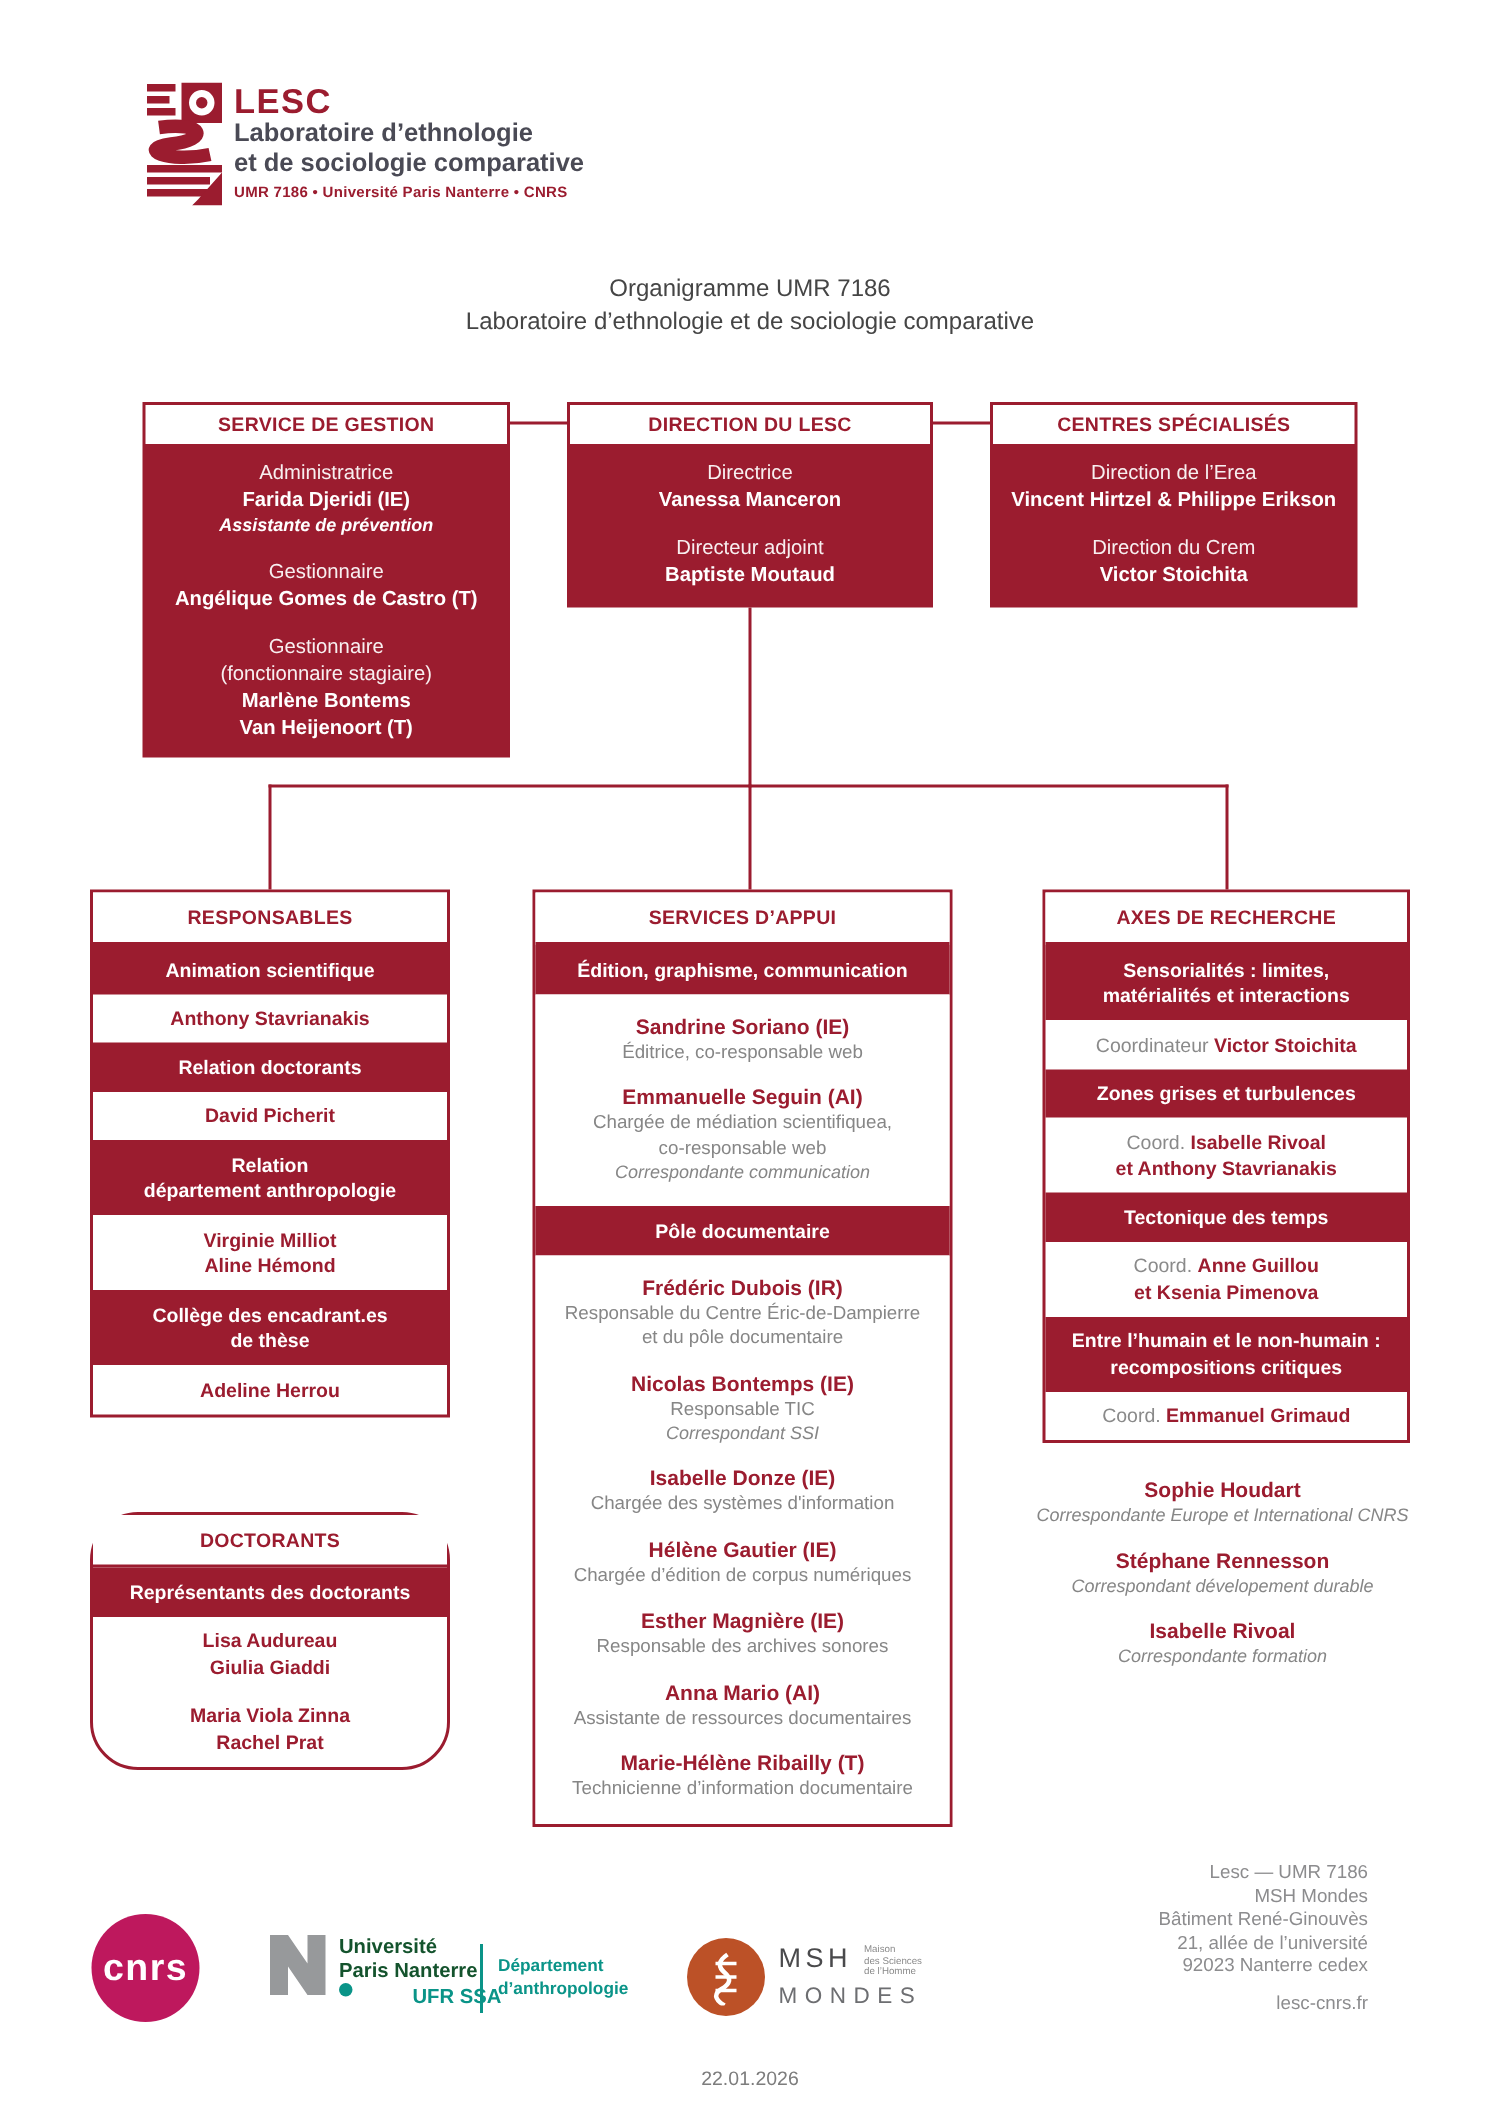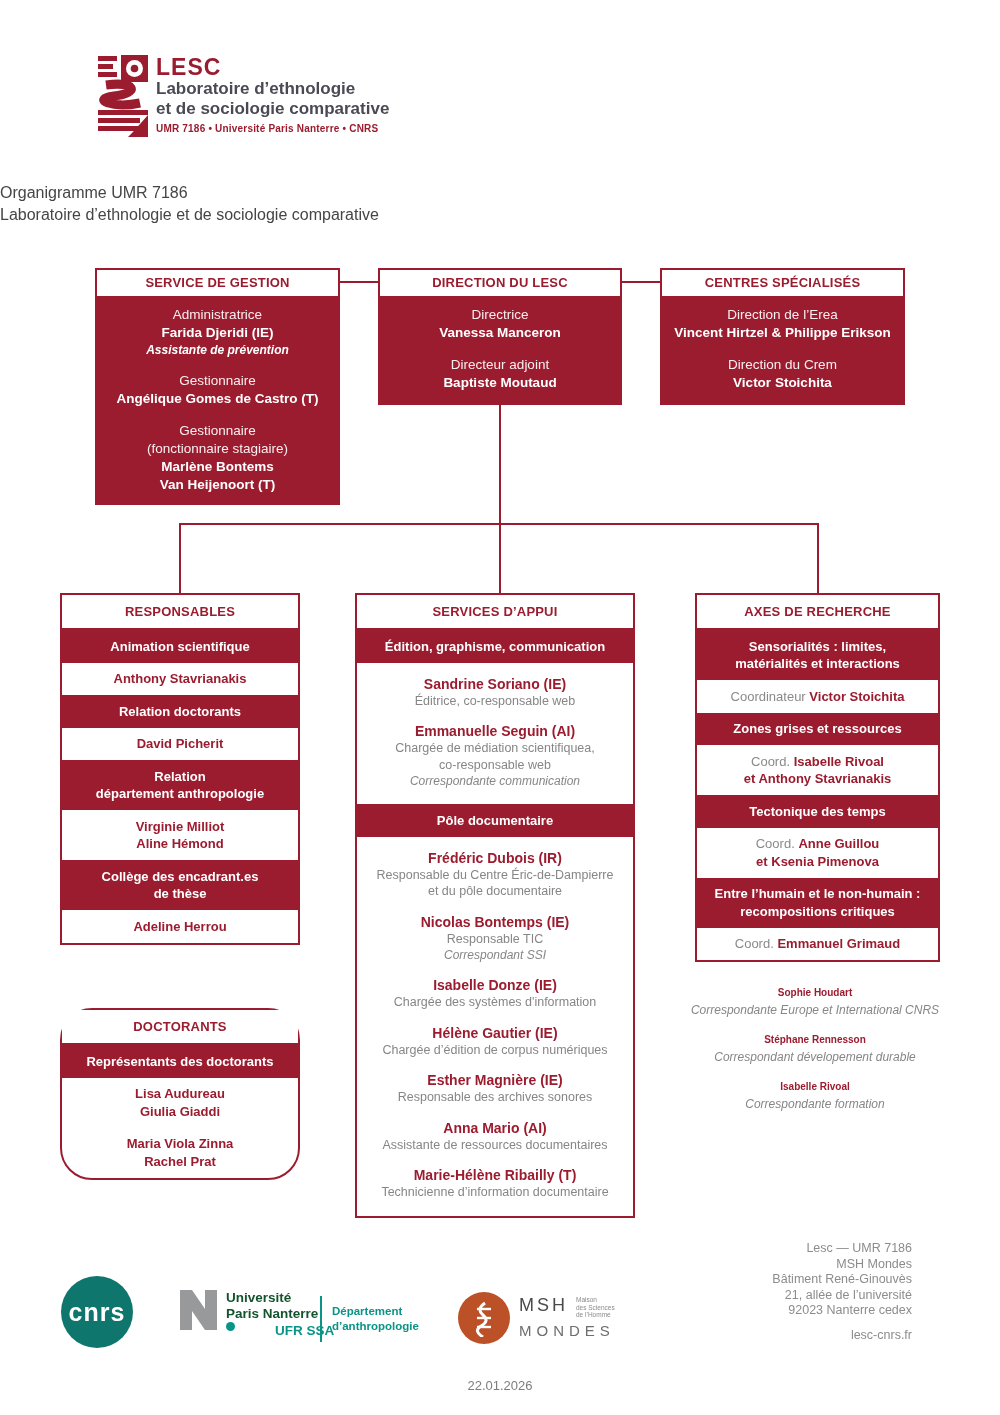--- a/index.html
+++ b/index.html
@@ -12,21 +12,21 @@
   .page{position:relative;width:1000px;height:1415px;background:#fff;overflow:hidden;}
 
   
   .lesc-logo{position:absolute;left:98px;top:55px;display:flex;align-items:flex-start;}
   .lesc-text{margin-left:8px;}
   .lesc-acronym{color:var(--red);font-weight:700;font-size:23px;line-height:24px;letter-spacing:1px;}
   .lesc-name{color:#4A4A55;font-weight:700;font-size:17px;line-height:20px;}
   .lesc-subline{color:var(--red);font-weight:700;font-size:10px;margin-top:4px;letter-spacing:.2px;}
 
   
-  .doc-title{position:absolute;left:0;top:182px;width:1000px;text-align:left;
+  .doc-title{position:absolute;left:0;top:182px;width:1000px;text-align:center;
     color:#454545;font-size:16px;line-height:22px;}
 
   
   .line{position:absolute;background:var(--red);}
 
   
   .top-box{position:absolute;}
   .top-header{height:30px;background:#fff;border:2px solid var(--red);color:var(--red);
     font-weight:700;font-size:13px;text-align:center;line-height:26px;letter-spacing:.2px;}
   .top-body{background:var(--red);color:#fff;text-align:center;padding:8px 4px;
@@ -50,26 +50,26 @@
   
   .svc-section{background:#fff;padding:12px 6px 2px;}
   .svc-entry{margin-bottom:13px;text-align:center;}
   .svc-name{color:var(--red);font-weight:700;font-size:14px;line-height:18px;}
   .svc-desc{color:var(--grey);font-size:12.5px;line-height:16.5px;white-space:pre-line;}
   .svc-note{color:var(--grey);font-size:12px;font-style:italic;line-height:16px;}
 
   
   .corr-list{position:absolute;left:650px;top:984px;width:330px;text-align:center;}
   .corr-item{margin-bottom:13px;}
-  .corr-name{color:var(--red);font-weight:700;font-size:10px;line-height:18px;}
+  .corr-name{color:var(--red);font-weight:700;font-size:14px;line-height:18px;}
   .corr-role{color:var(--grey);font-style:italic;font-size:12px;line-height:16px;}
 
   
   .cnrs-logo{position:absolute;left:61px;top:1276px;width:72px;height:72px;border-radius:50%;
-    background:#0f766e;display:flex;align-items:center;justify-content:center;}
+    background:#be185d;display:flex;align-items:center;justify-content:center;}
   .cnrs-logo span{color:#fff;font-weight:700;font-size:25px;letter-spacing:1px;}
   .upn-logo{position:absolute;left:180px;top:1290px;display:flex;}
   .upn-text{margin-left:8px;}
   .upn-l1,.upn-l2{color:#14532d;font-weight:700;font-size:13.5px;line-height:16px;}
   .upn-l3{color:#0A9488;font-weight:700;font-size:13.5px;line-height:17px;display:flex;gap:35px;}
   .ufr-dot{display:inline-block;width:9px;height:9px;border-radius:50%;background:#0A9488;margin-right:5px;}
   .dept-divider{position:absolute;left:320px;top:1296px;width:2px;height:46px;background:#0A9488;}
   .dept-text{position:absolute;left:332px;top:1304px;color:#0A9488;font-weight:700;
     font-size:11.5px;line-height:15px;white-space:pre-line;}
   .msh-logo{position:absolute;left:458px;top:1292px;display:flex;align-items:flex-start;}
@@ -231,21 +231,21 @@
         <div class="svc-desc">Technicienne d’information documentaire</div>
       </div>
     </div>
   </div>
 
   <div class="stack-box" style="left:695px;top:593px;width:245px;">
     <div class="stack-header">AXES DE RECHERCHE</div>
     <div class="band red">Sensorialités : limites,
 matérialités et interactions</div>
     <div class="band white"><span class="coord">Coordinateur </span><span class="coord-name">Victor Stoichita</span></div>
-    <div class="band red">Zones grises et ressources</div>
+    <div class="band red">Zones grises et turbulences</div>
     <div class="band white"><span class="coord">Coord. </span><span class="coord-name">Isabelle Rivoal
 et Anthony Stavrianakis</span></div>
     <div class="band red">Tectonique des temps</div>
     <div class="band white"><span class="coord">Coord. </span><span class="coord-name">Anne Guillou
 et Ksenia Pimenova</span></div>
     <div class="band red">Entre l’humain et le non-humain :
 recompositions critiques</div>
     <div class="band white"><span class="coord">Coord. </span><span class="coord-name">Emmanuel Grimaud</span></div>
   </div>
 

